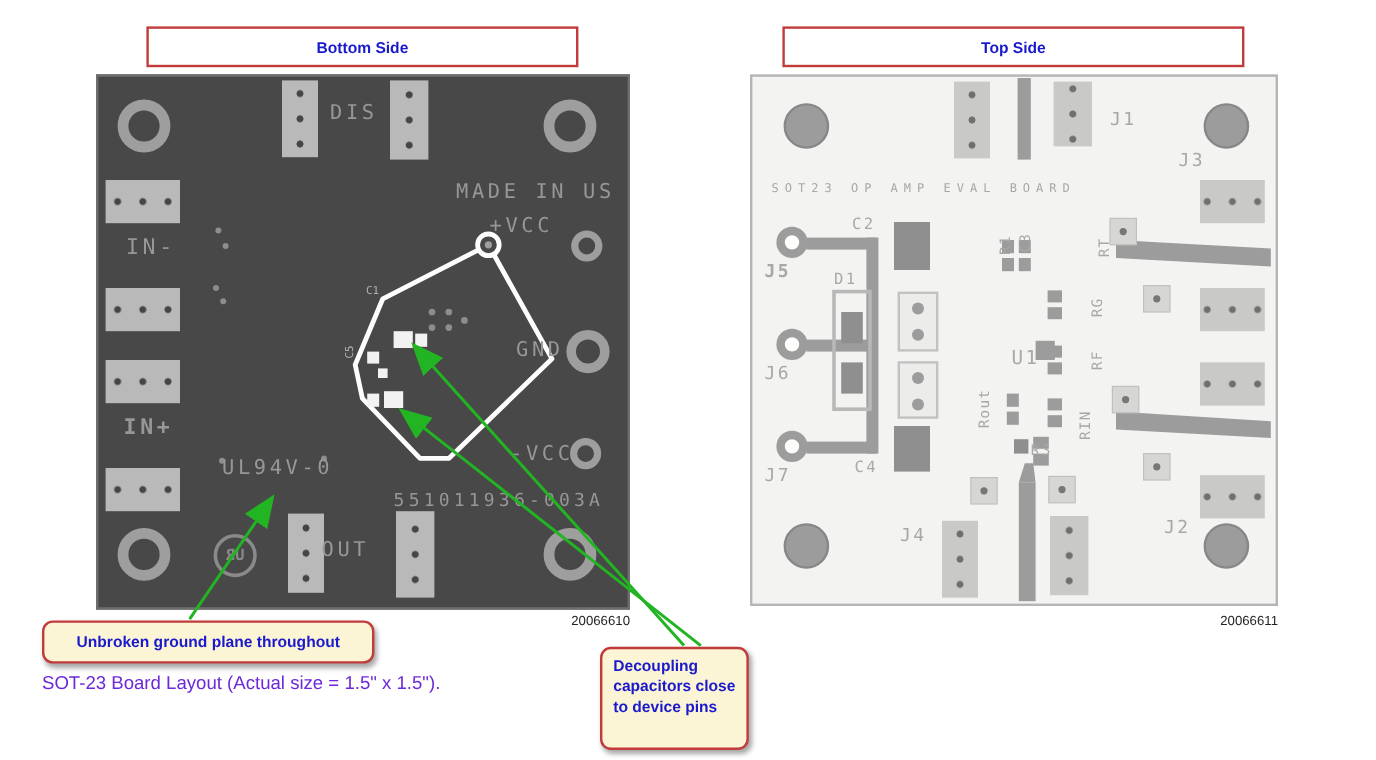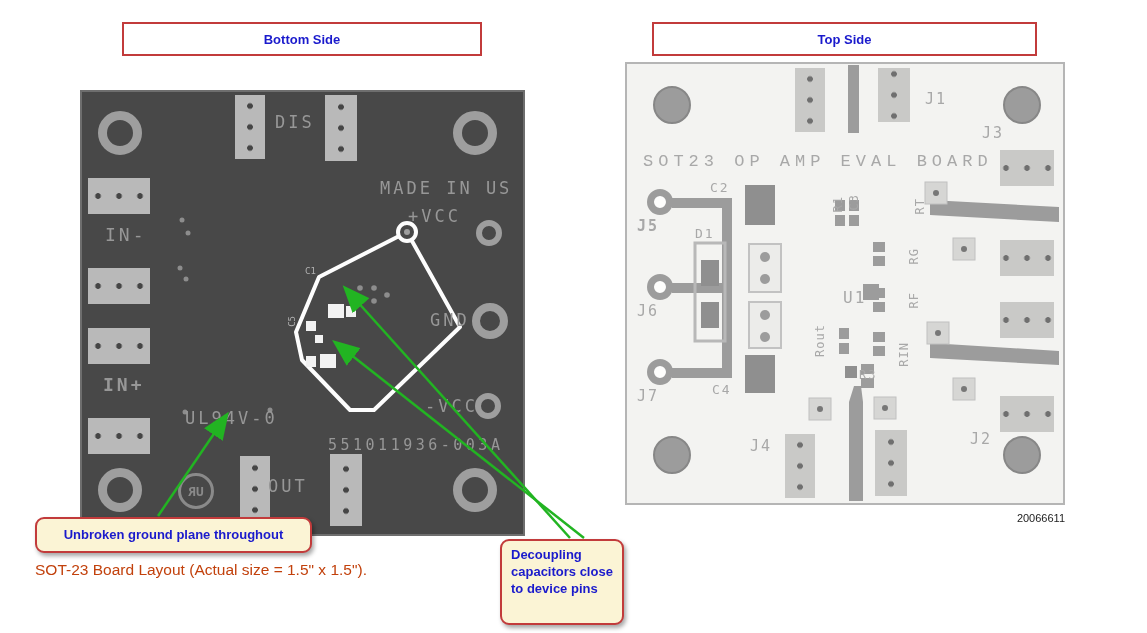--- a/index.html
+++ b/index.html
@@ -41,38 +41,38 @@
     font-size:13px; font-weight:bold; display:flex; align-items:center; justify-content:center;
     transform:scaleX(-1); }
 
   .fig-num { position:absolute; width:100px; text-align:right; font-size:11px; color:#222; }
 
   .callout { position:absolute; border:2px solid #c23b3b; border-radius:9px; background:#fbf4d5;
     color:#1a1acc; font-weight:bold; font-size:13px; line-height:1.3;
     box-shadow:2px 3px 4px rgba(0,0,0,0.35); z-index:60; }
   .callout-center { display:flex; align-items:center; justify-content:center; }
 
-  .caption { position:absolute; font-size:15.5px; color:#c2410c; z-index:10; }
+  .caption { position:absolute; font-size:15.5px; color:#6d28d9; z-index:10; }
 
   .arrows { position:absolute; left:0; top:0; z-index:50; pointer-events:none; }
   svg.board-art { position:absolute; left:0; top:0; z-index:2; }
 </style>
 </head>
 <body>
 
 <div class="page">
 
   <div class="label-box" style="left:652px; top:22px; width:385px;">
     <span>Top Side</span>
   </div>
   <div class="label-box" style="left:122px; top:22px; width:360px;">
     <span>Bottom Side</span>
   </div>
 
-  <div class="board board-bottom" style="left:80px; top:62px; width:445px; height:446px;margin-top:28px;">
+  <div class="board board-bottom" style="left:80px; top:62px; width:445px; height:446px;">
 
     <svg class="board-art" width="441" height="442" viewBox="0 0 441 442">
       <g fill="#8d8d8d">
         <circle cx="100" cy="128" r="2.5"></circle>
           <circle cx="106" cy="141" r="2.5"></circle>
         <circle cx="98" cy="176" r="2.5"></circle>
           <circle cx="104" cy="187" r="2.5"></circle>
         <circle cx="278" cy="196" r="2.8"></circle>
           <circle cx="292" cy="196" r="2.8"></circle>
         <circle cx="278" cy="209" r="2.8"></circle>
@@ -205,21 +205,21 @@
     <div class="pad-r dots-v" style="left:251px; top:4px; width:32px; height:54px;"></div>
     <div class="pad-r dots-h" style="left:373px; top:86px;  width:54px; height:36px;"></div>
     <div class="pad-r dots-h" style="left:373px; top:176px; width:54px; height:36px;"></div>
     <div class="pad-r dots-h" style="left:373px; top:238px; width:54px; height:36px;"></div>
     <div class="pad-r dots-h" style="left:373px; top:332px; width:54px; height:36px;"></div>
     <div class="pad-r dots-v" style="left:158px; top:370px; width:30px; height:64px;"></div>
     <div class="pad-r dots-v" style="left:248px; top:366px; width:32px; height:66px;"></div>
 
     <span class="silk-r" style="left:298px; top:26px;">J1</span>
     <span class="silk-r" style="left:355px; top:60px;">J3</span>
-    <span class="silk-r" style="left:16px; top:88px; font-size:17px; letter-spacing:5px;font-family:Liberation Mono, monospace;">SOT23 OP AMP EVAL BOARD</span>
+    <span class="silk-r" style="left:16px; top:88px; font-size:10px; letter-spacing:5px;">SOT23 OP AMP EVAL BOARD</span>
     <span class="silk-r" style="left:83px; top:116px; font-size:13px;">C2</span>
     <span class="silk-r" style="left:10px; top:153px;font-weight:bold;">J5</span>
     <span class="silk-r" style="left:68px; top:162px; font-size:13px;">D1</span>
     <span class="silk-r" style="left:10px; top:238px;">J6</span>
     <span class="silk-r" style="left:10px; top:323px;">J7</span>
     <span class="silk-r" style="left:85px; top:318px; font-size:13px;">C4</span>
     <span class="silk-r" style="left:123px; top:373px;">J4</span>
     <span class="silk-r" style="left:343px; top:366px;">J2</span>
 
     <span class="silk-r vtext" style="left:204px; top:132px; font-size:12px;">R1</span>

